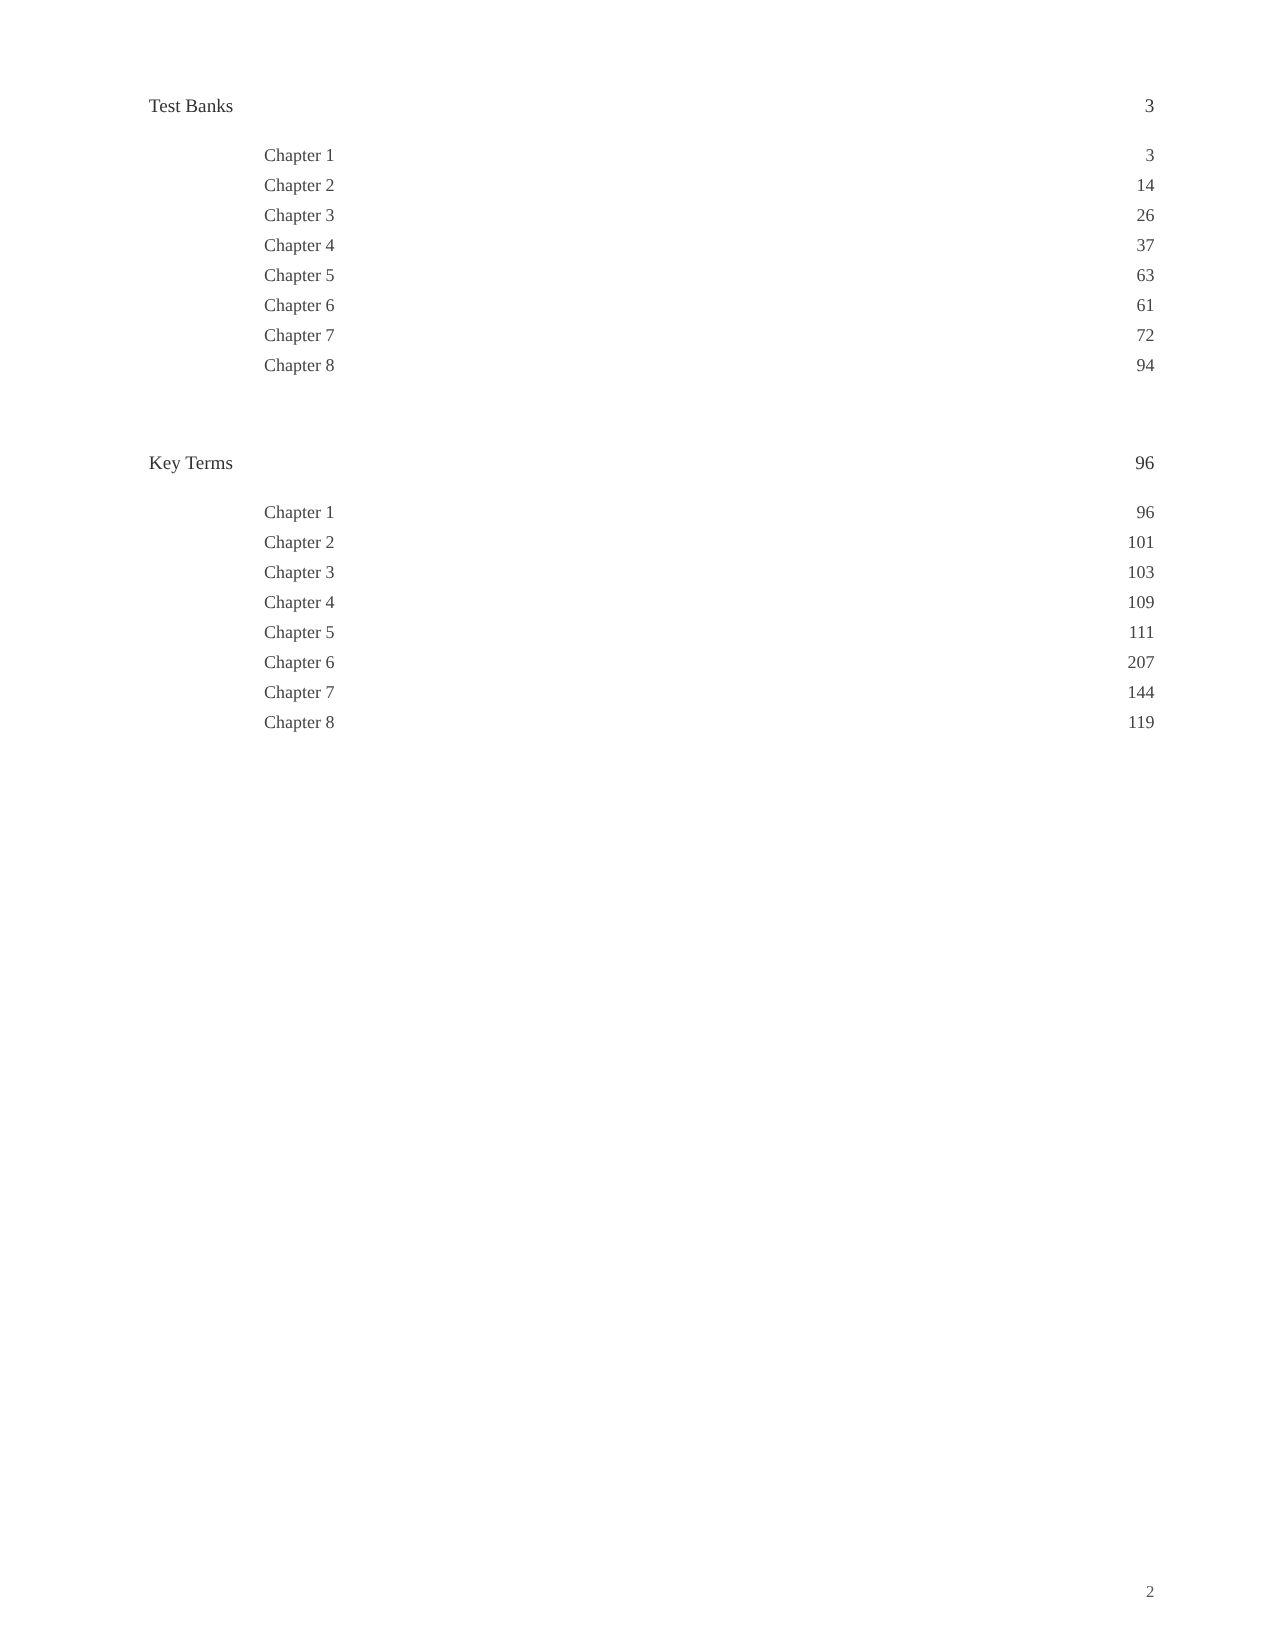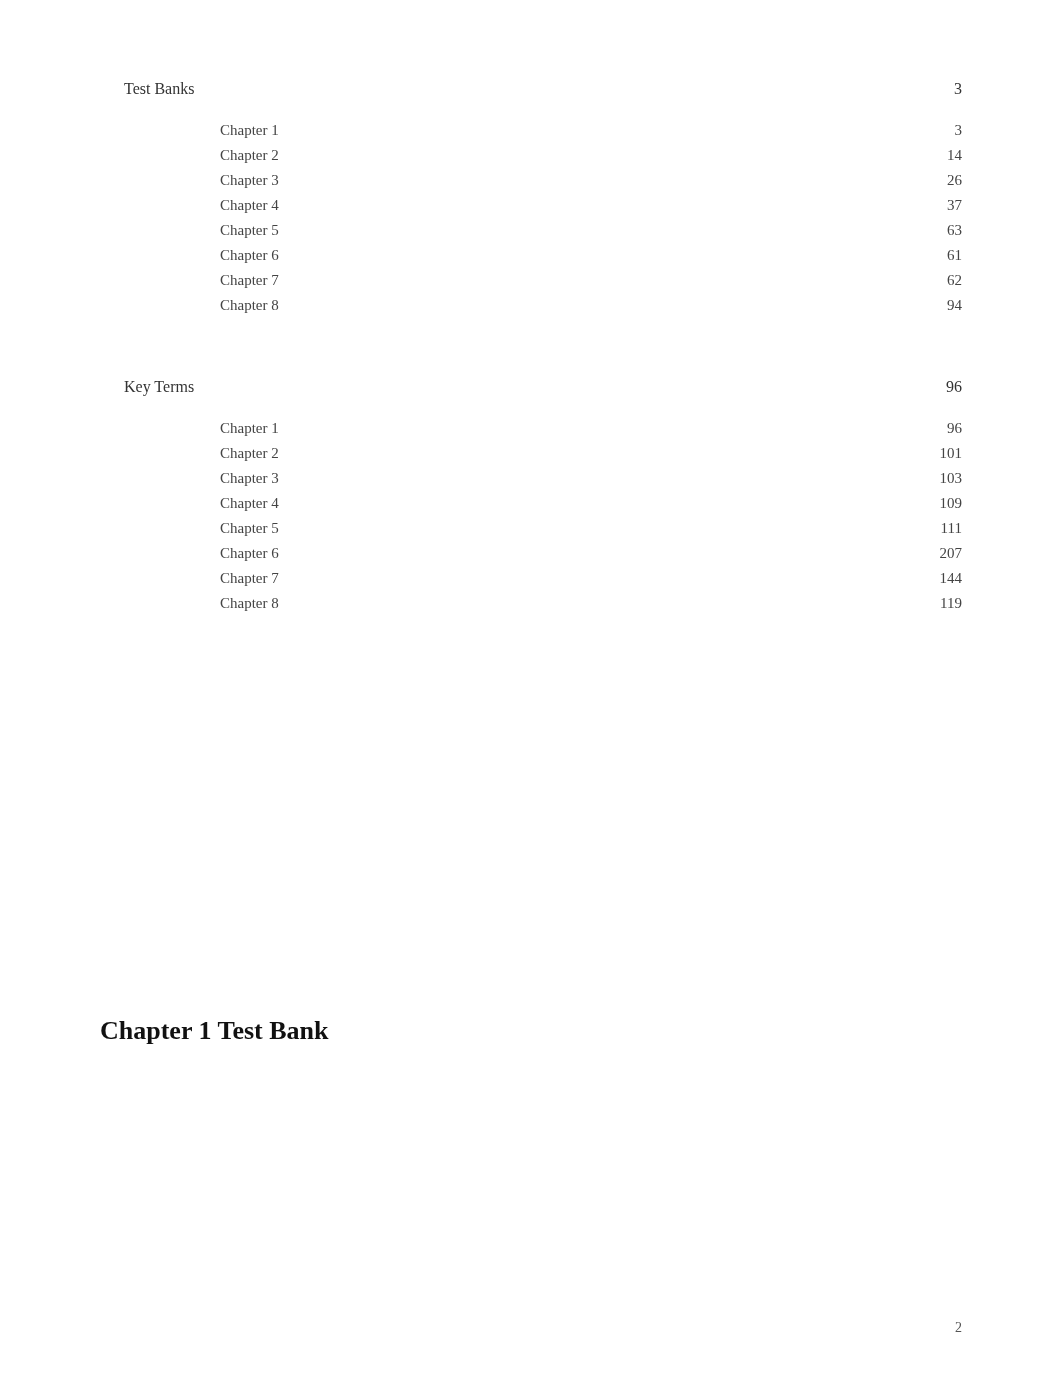--- a/index.html
+++ b/index.html
@@ -119,21 +119,21 @@
           <div class="toc-entry">
             <span class="toc-entry-label">Chapter 5</span>
             <span class="toc-entry-page">63</span>
           </div>
           <div class="toc-entry">
             <span class="toc-entry-label">Chapter 6</span>
             <span class="toc-entry-page">61</span>
           </div>
           <div class="toc-entry">
             <span class="toc-entry-label">Chapter 7</span>
-            <span class="toc-entry-page">62</span>
+            <span class="toc-entry-page">72</span>
           </div>
           <div class="toc-entry">
             <span class="toc-entry-label">Chapter 8</span>
             <span class="toc-entry-page">94</span>
           </div>
         </div>
       </div>
       <div class="toc-section">
         <div class="toc-header">
           <span class="toc-header-label">Key Terms</span>
@@ -169,18 +169,15 @@
             <span class="toc-entry-page">144</span>
           </div>
           <div class="toc-entry">
             <span class="toc-entry-label">Chapter 8</span>
             <span class="toc-entry-page">119</span>
           </div>
         </div>
       </div>
     </div>
 
-  <div class="chapter-heading">
-    <h1>Chapter 1 Test Bank</h1>
-  </div>
 
   <div class="page-number">2</div>
 </div>
 
 </body></html>

